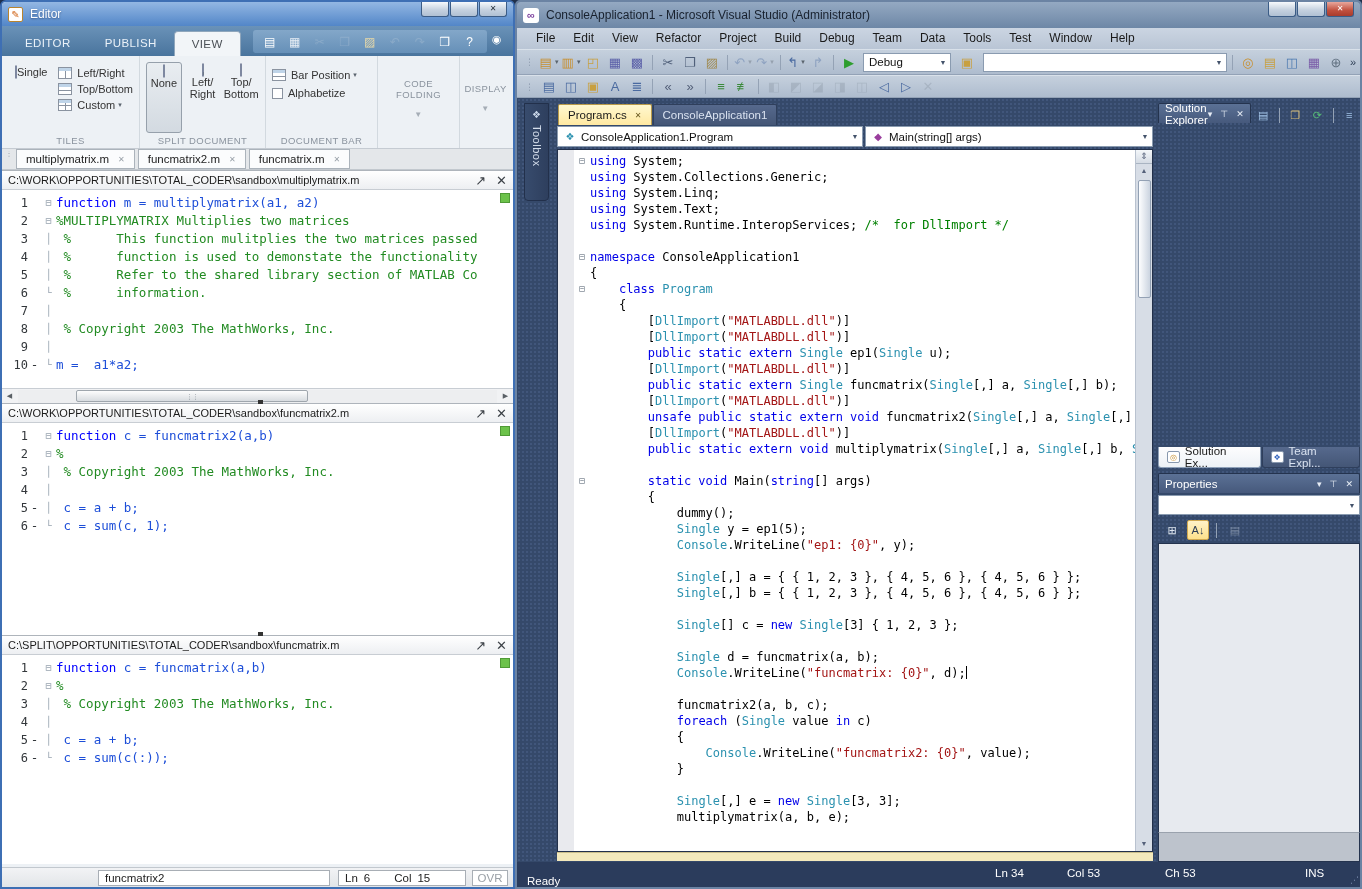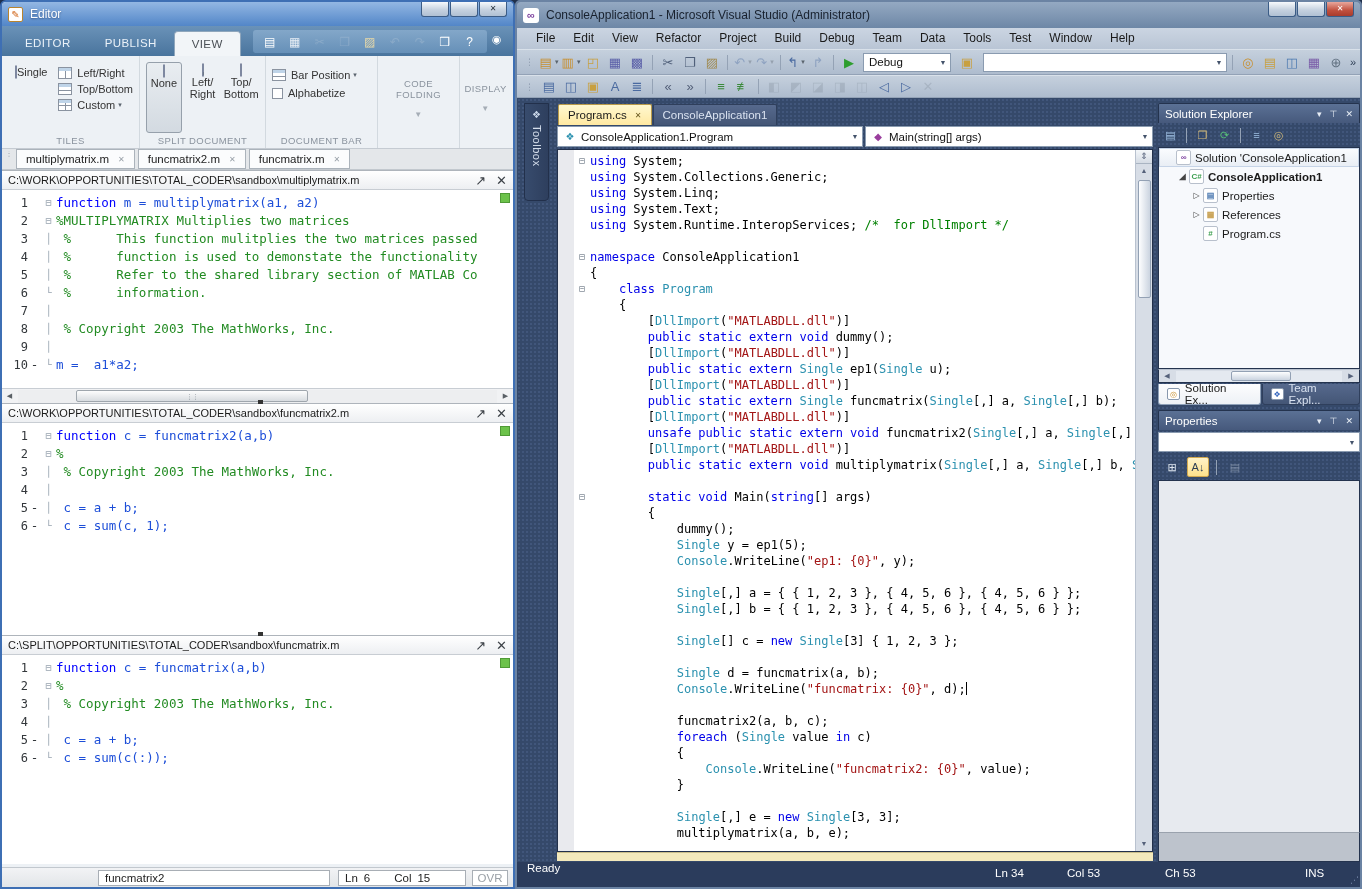--- a/index.html
+++ b/index.html
@@ -145,21 +145,21 @@
 .vbottom{height:17px;display:flex;align-items:center;background:#D7DDE6;border:1px solid #B9C2CF;border-top:none;flex:none}
 .zoombox{width:58px;height:100%;background:#fff;border-right:1px solid #A9B4C2;font-size:10.5px;display:flex;align-items:center;padding:0 4px;gap:5px;color:#111}
 .zoombox .dd{font-size:7px;color:#44536B;margin-left:auto}
 .zoombox .dd::before{content:"▼"}
 .vh-btn{width:16px;text-align:center;font-size:7px;color:#55617A}
 .vh-track{flex:1;height:13px;background:#E4E9F0;position:relative;margin:0 1px}
 .vh-thumb{position:absolute;left:4px;width:340px;top:0;height:12px;background:linear-gradient(#FDFEFF,#CBD4E0);border:1px solid #93A1B4;border-radius:2px}
 .khaki{height:9px;background:#F3E9BC;border-top:1px solid #C9BD8A;flex:none;margin-bottom:1px}
 
 .rightcol{width:202px;flex:none;display:flex;flex-direction:column;min-height:0}
-.solx{height:280px;display:flex;flex-direction:column;flex:none}
+.solx{height:343px;display:flex;flex-direction:row;flex:none}
 .ptitle{height:20px;background:linear-gradient(#5B7195,#46597C);color:#fff;font-size:11.5px;display:flex;align-items:center;padding:0 6px;border:1px solid #24334E;border-bottom:none;border-radius:2px 2px 0 0}
 .ptitle .picons{margin-left:auto;display:flex;gap:8px;font-size:9px;color:#E8EEF6}
 .pi-dd::before{content:"▾"}.pi-pin::before{content:"⊤"}.pi-close::before{content:"✕"}
 .panel-tb{height:24px;display:flex;align-items:center;gap:3px;padding:0 3px;flex:none}
 .panel-tb .tbico{width:19px;height:18px;font-size:11px}
 .solx-tree{flex:1;background:#F7F9FC;overflow:hidden;border:1px solid #24334E}
 .trow{height:19px;display:flex;align-items:center;font-size:11.5px;color:#1A1A1A;white-space:nowrap;overflow:hidden}
 .trow.selected{background:linear-gradient(#FAFCFE,#E9EEF5);border:1px solid #C6D4E7}
 .trow.bold{font-weight:bold}
 .texp{width:13px;font-size:8px;color:#444;text-align:center;flex:none}
@@ -175,21 +175,21 @@
 .ptab.inactive{background:linear-gradient(#56698D,#445676);color:#D9E2F0;border:1px solid #2F3F5C;border-top:none}
 .ptab .ticn2{width:13px;height:12px;border-radius:2px;font-size:8px;display:inline-flex;align-items:center;justify-content:center;background:#fff;border:1px solid #8898AE}
 .props{flex:1;margin-top:4px;display:flex;flex-direction:column;min-height:0}
 .props-combo-row{height:24px;padding:2px 0;flex:none}
 .props-combo{width:100%;height:20px}
 .props-tb{height:26px;display:flex;align-items:center;gap:4px;padding:0 3px;flex:none}
 .props-tb .tbico{width:22px;height:20px;font-size:11px}
 .props-body{flex:1;background:#E7EAEF;border:1px solid #24334E;border-bottom:none}
 .props-desc{height:30px;background:#BDC3CC;border:1px solid #24334E;border-top:1px solid #9AA2AD;flex:none}
 
-.vs-status{height:25px;background:#2B3C5C;display:flex;align-items:flex-start;color:#FFF;font-size:11.5px;position:relative;padding-left:10px;flex:none;margin-top:auto}
+.vs-status{height:25px;background:#2B3C5C;display:flex;align-items:flex-end;color:#FFF;font-size:11.5px;position:relative;padding-left:10px;flex:none;margin-top:auto}
 .st-abs{position:absolute;top:5px}
 .st-ln{left:478px}.st-col{left:550px}.st-ch{left:648px}.st-ins{left:788px}
 .stgrip{position:absolute;right:2px;bottom:2px;color:#7E90B2;font-size:9px;letter-spacing:-1px}
 .stgrip::before{content:"⋰"}
 </style>
 </head>
 <body>
 
 <div class="screen">
 
@@ -679,25 +679,20 @@
                 <span class="vtoks"><span class="tk-p">    {</span></span>
               </div>
               <div class="vline">
                 <span class="vind"></span>
                 <span class="vfold"></span>
                 <span class="vtoks"><span class="tk-p">        [</span><span class="tk-t">DllImport</span><span class="tk-p">(</span><span class="tk-s">"MATLABDLL.dll"</span><span class="tk-p">)]</span></span>
               </div>
               <div class="vline">
                 <span class="vind"></span>
                 <span class="vfold"></span>
-                <span class="vtoks"><span class="tk-p">        </span><span class="tk-k">public static extern void</span><span class="tk-p"> dummy();</span></span>
-              </div>
-              <div class="vline">
-                <span class="vind"></span>
-                <span class="vfold"></span>
                 <span class="vtoks"><span class="tk-p">        [</span><span class="tk-t">DllImport</span><span class="tk-p">(</span><span class="tk-s">"MATLABDLL.dll"</span><span class="tk-p">)]</span></span>
               </div>
               <div class="vline">
                 <span class="vind"></span>
                 <span class="vfold"></span>
                 <span class="vtoks"><span class="tk-p">        </span><span class="tk-k">public static extern</span><span class="tk-p"> </span><span class="tk-t">Single</span><span class="tk-p"> ep1(</span><span class="tk-t">Single</span><span class="tk-p"> u);</span></span>
               </div>
               <div class="vline">
                 <span class="vind"></span>
                 <span class="vfold"></span>

